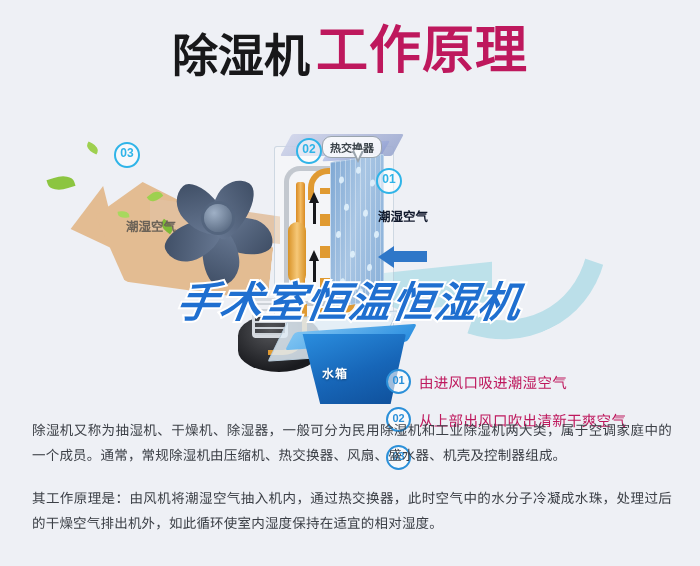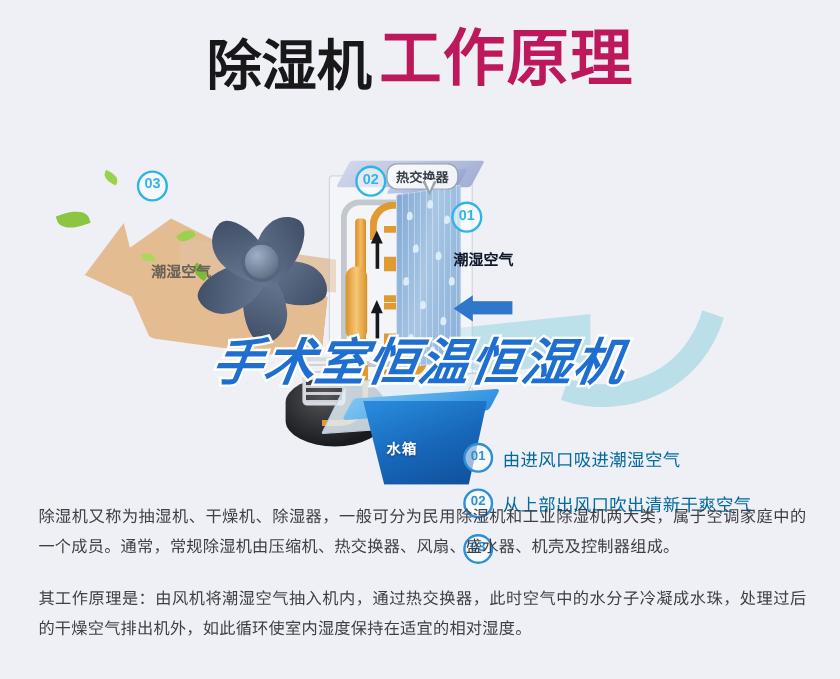--- a/index.html
+++ b/index.html
@@ -250,21 +250,21 @@
 
   
   .legend{position:absolute;left:386px;top:252px;width:300px;}
   .legend-row{display:flex;align-items:center;margin-bottom:16px;height:22px;}
   .legend-badge{
     flex:0 0 auto;width:21px;height:21px;border-radius:50%;
     border:2px solid #2b90d9;color:#2b90d9;
     font-size:11px;font-weight:700;line-height:18px;text-align:center;
     margin-right:8px;background:rgba(255,255,255,.6);
   }
-  .legend-text{font-size:14.5px;color:#0369a1;white-space:nowrap;letter-spacing:.3px;}
+  .legend-text{font-size:14.5px;color:#be185d;white-space:nowrap;letter-spacing:.3px;}
 
   
   .watermark{
     position:absolute;left:50%;top:268px;transform:translateX(-50%) skewX(-9deg);
     font-size:42px;font-weight:700;font-style:italic;white-space:nowrap;
     color:#1f6fd0;letter-spacing:1px;
     -webkit-text-stroke:4px #ffffff;
     paint-order:stroke fill;
     text-shadow:0 0 1px #ffffff;
   }

